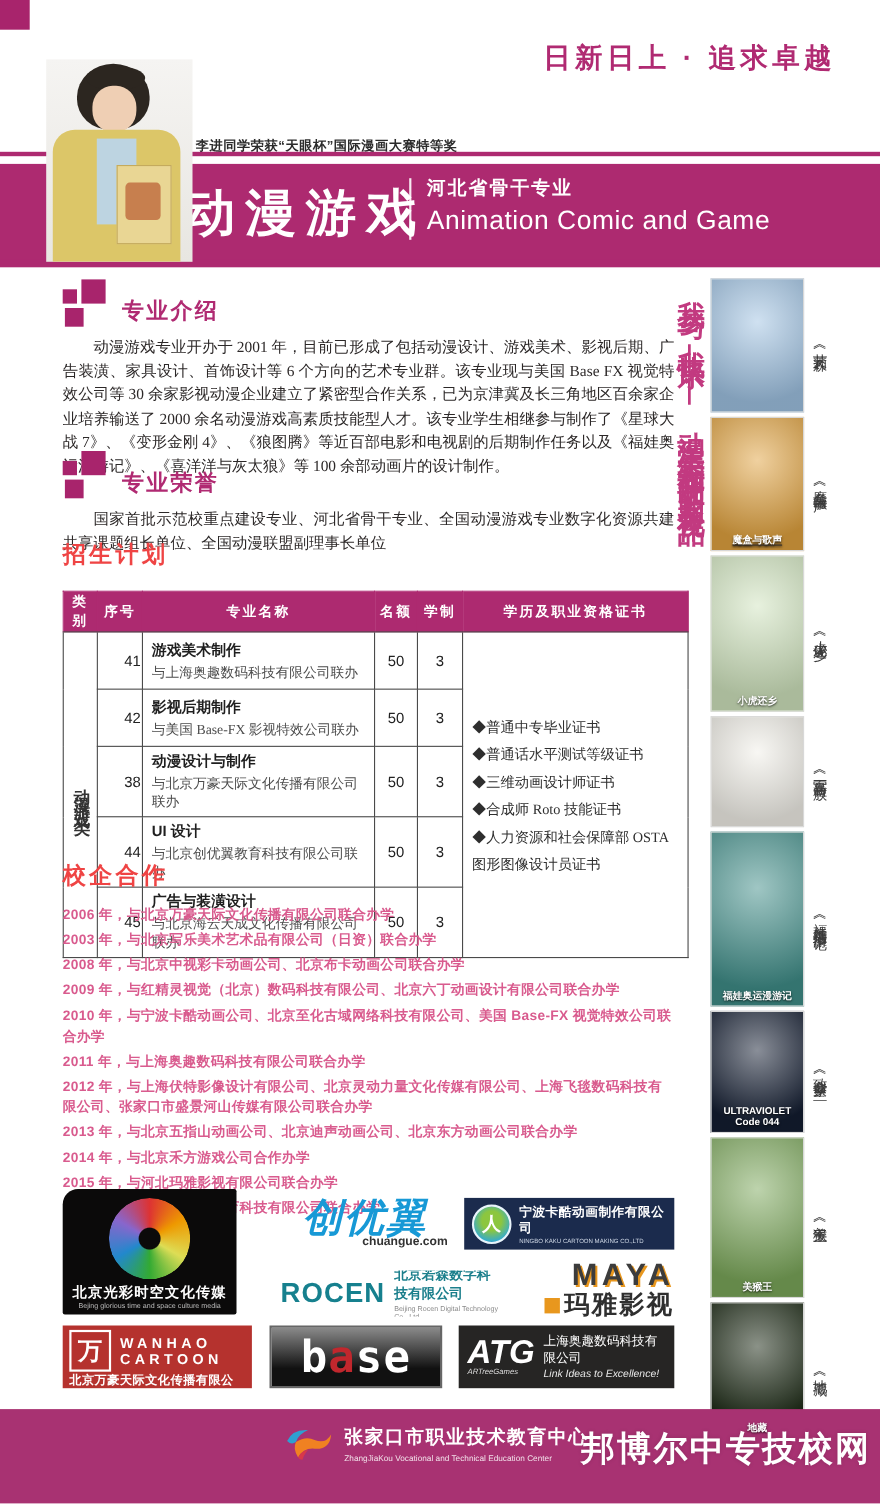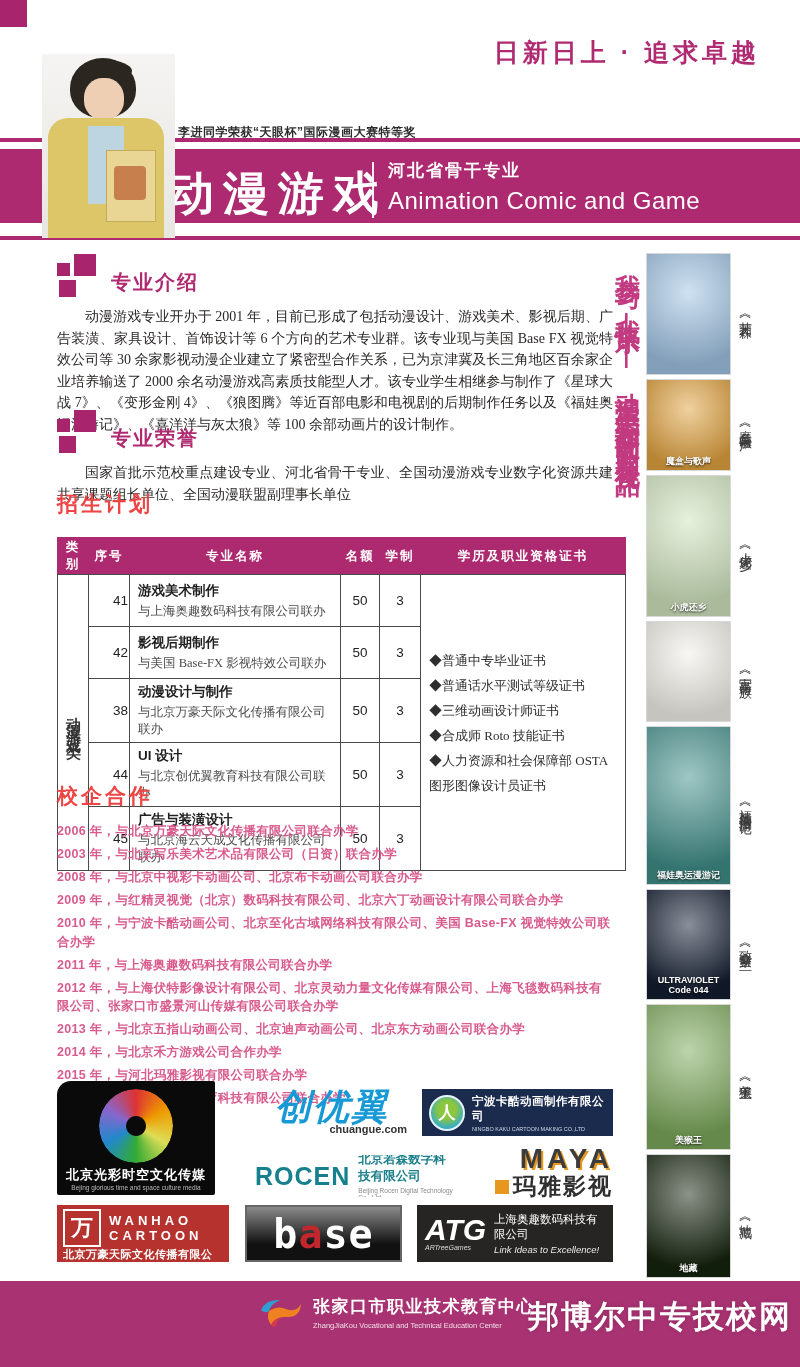--- a/index.html
+++ b/index.html
@@ -7,21 +7,21 @@
         font-family:"Liberation Sans",sans-serif;color:#2e2a2a;}
   .abs{position:absolute;}
 
   
   .corner-square{left:0;top:0;width:27px;height:27px;background:#a8246c;}
   .top-slogan{right:40px;top:36px;font-size:25px;font-weight:bold;color:#b02a72;letter-spacing:4px;}
   .photo-caption{left:178px;top:124px;font-size:12px;font-weight:bold;color:#2b2b2b;letter-spacing:.5px;}
 
   .banner-line{left:0;width:800px;height:4px;background:#ad2a70;}
   .line-top{top:138px;} .line-bottom{top:236px;}
-  .banner{left:0;top:149px;width:800px;height:74px;background:#ad2a70;}
+  .banner{left:0;top:149px;width:800px;height:94px;background:#ad2a70;}
   .banner-title{position:absolute;left:168px;top:14px;font-size:46px;font-weight:bold;color:#fff;letter-spacing:9px;}
   .banner-sep{position:absolute;left:372px;top:13px;width:2px;height:56px;background:rgba(255,255,255,.9);}
   .banner-sub{position:absolute;left:388px;top:10px;color:#fff;}
   .banner-sub .sub-cn{font-size:17px;font-weight:bold;letter-spacing:2px;}
   .banner-sub .sub-en{font-size:24px;font-weight:normal;margin-top:5px;letter-spacing:.5px;}
 
   
   .photo{left:42px;top:54px;width:133px;height:184px;z-index:6;overflow:hidden;
          background:linear-gradient(#f5f4f2,#e8e6e1);}
   .photo div{position:absolute;}
@@ -118,21 +118,21 @@
   .posters{left:646px;top:253px;width:112px;display:flex;flex-direction:column;gap:4px;}
   .poster-row{display:flex;align-items:center;gap:5px;}
   .poster{width:85px;position:relative;border:1px solid #d8d8d8;box-sizing:border-box;
           display:flex;align-items:flex-end;justify-content:center;overflow:hidden;}
   .poster::after{content:"";position:absolute;inset:0;
                  background:radial-gradient(circle at 50% 32%,rgba(255,255,255,.5),rgba(0,0,0,.18) 80%);}
   .poster-label{position:relative;z-index:2;font-size:9px;font-weight:bold;color:#fff;
                 text-shadow:0 1px 2px rgba(0,0,0,.8);margin-bottom:4px;text-align:center;line-height:10px;}
   .poster-caption{writing-mode:vertical-rl;font-size:13px;color:#3a3a3a;letter-spacing:2px;}
   .poster-row:nth-child(1) .poster{height:122px;}
-  .poster-row:nth-child(2) .poster{height:92px;}
+  .poster-row:nth-child(2) .poster{height:122px;text-decoration:underline;}
   .poster-row:nth-child(3) .poster{height:142px;}
   .poster-row:nth-child(4) .poster{height:101px;}
   .poster-row:nth-child(5) .poster{height:159px;}
   .poster-row:nth-child(6) .poster{height:111px;}
   .poster-row:nth-child(7) .poster{height:146px;}
   .poster-row:nth-child(8) .poster{height:124px;}
 
   
   .footer{left:0;top:1281px;width:800px;height:86px;background:#a83272;}
   .footer-brand{position:absolute;left:258px;top:14px;display:flex;align-items:center;gap:9px;}

